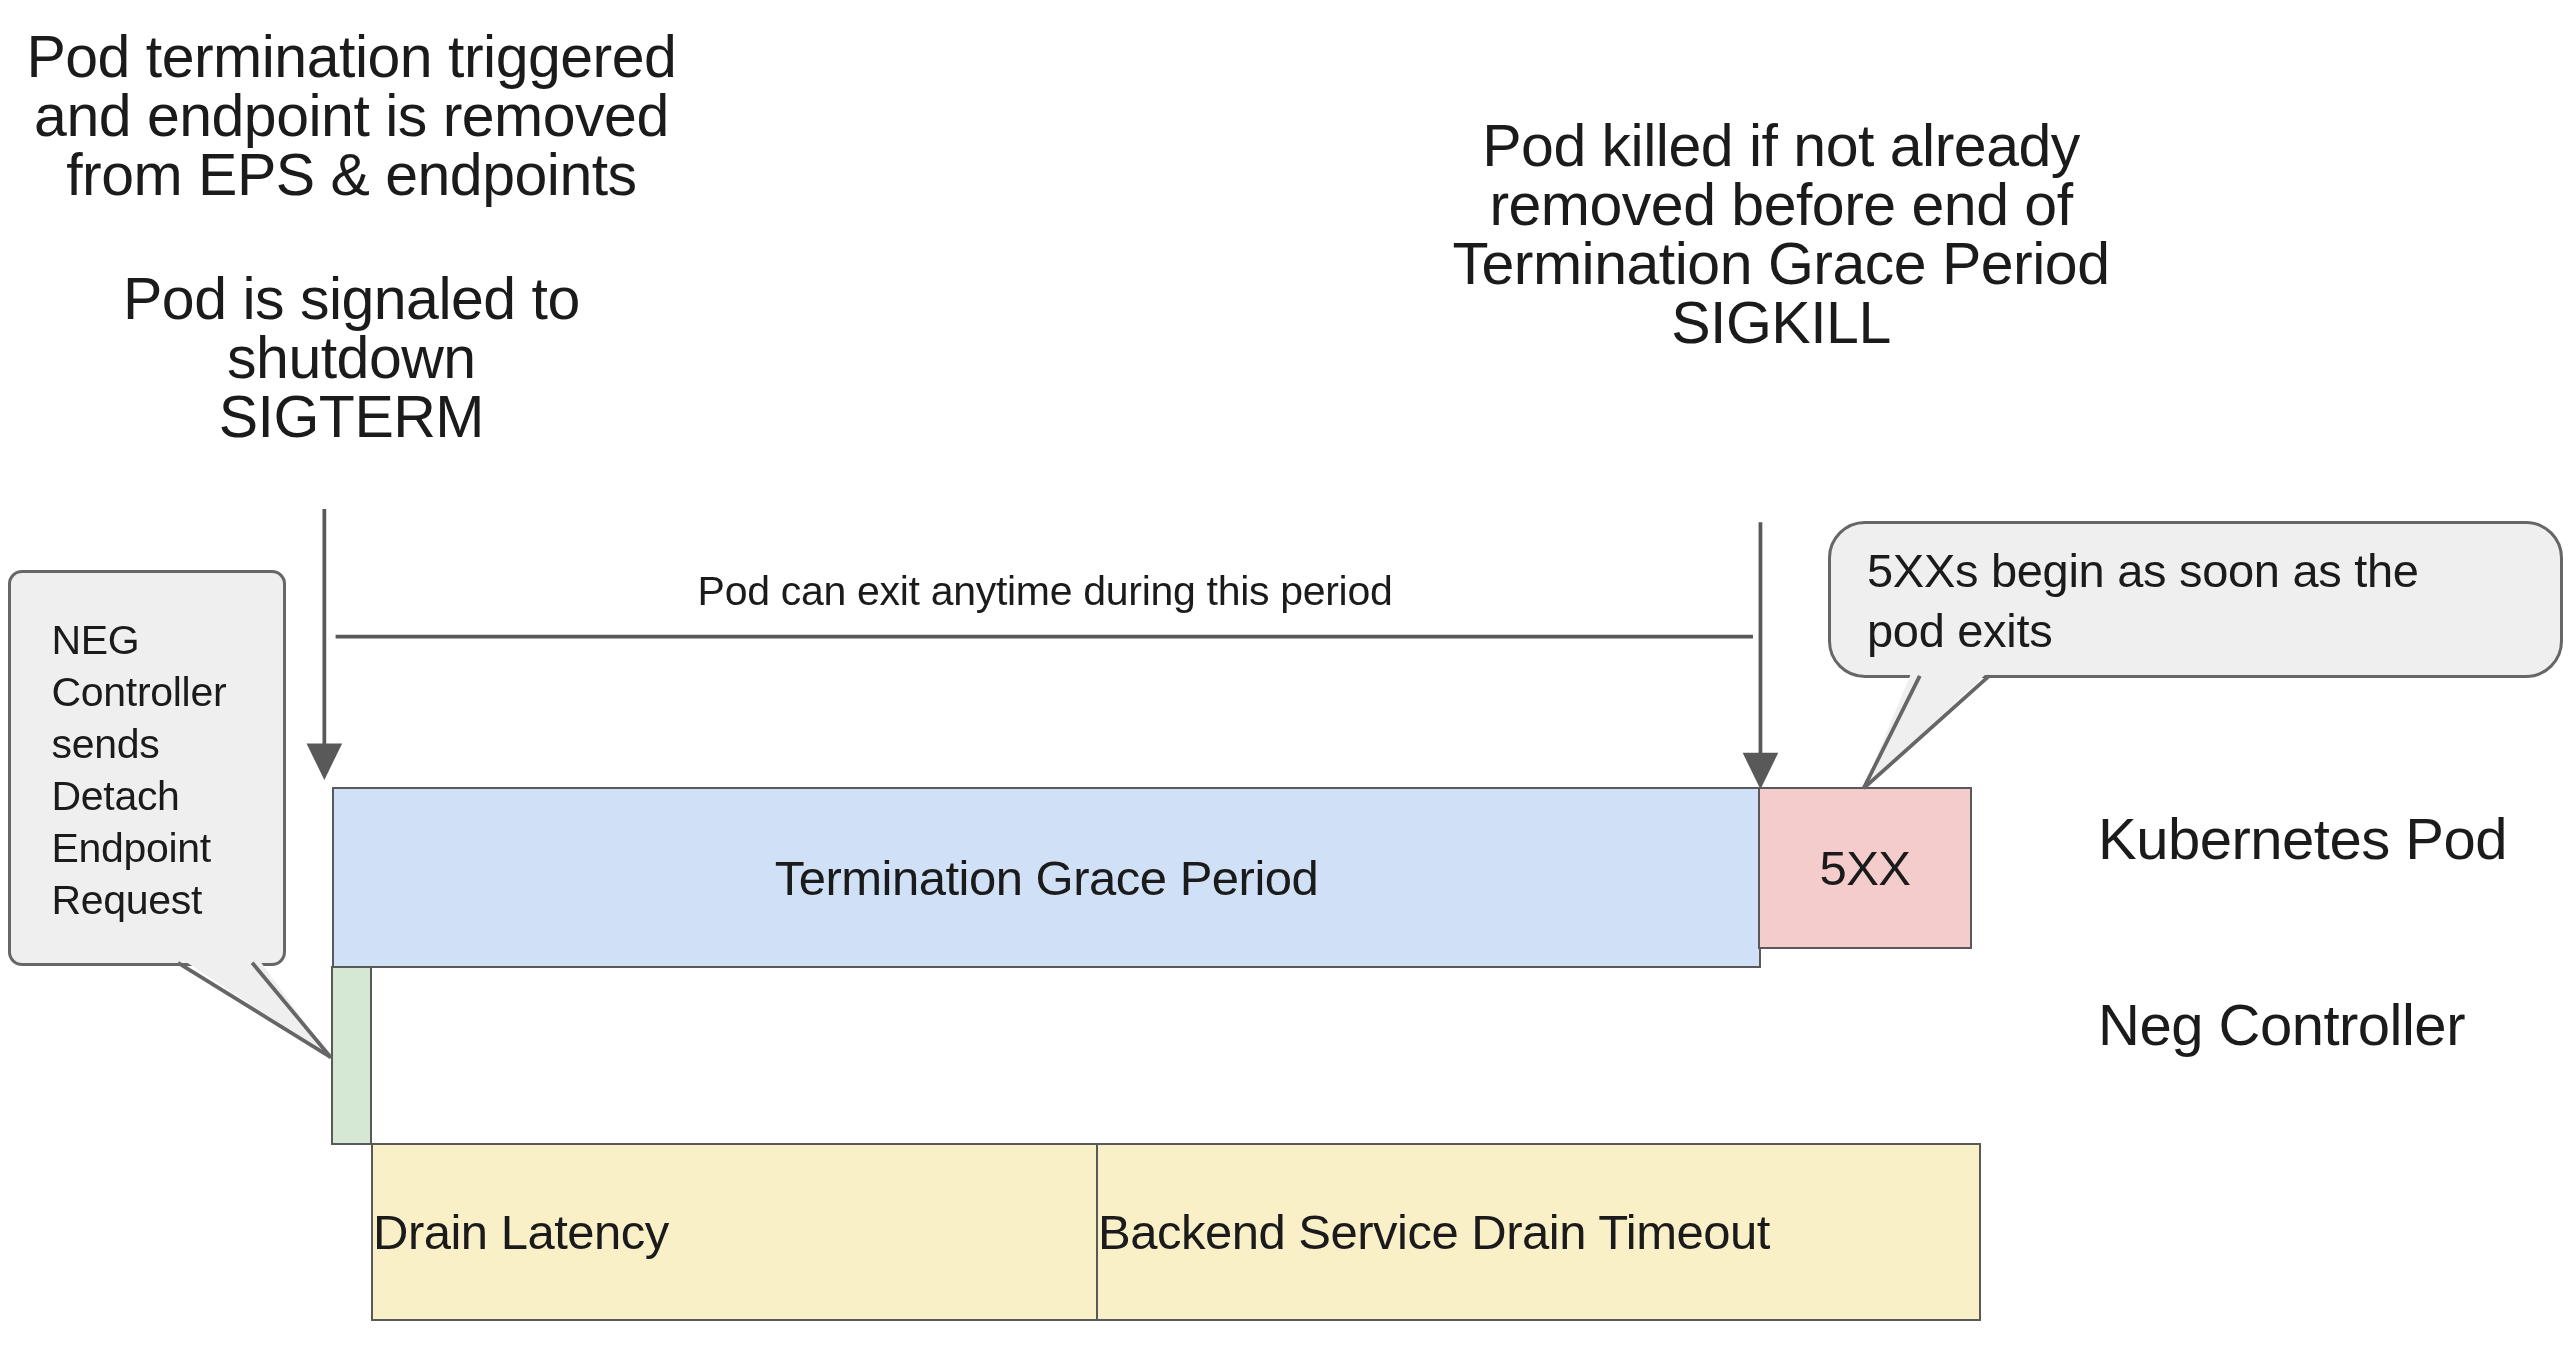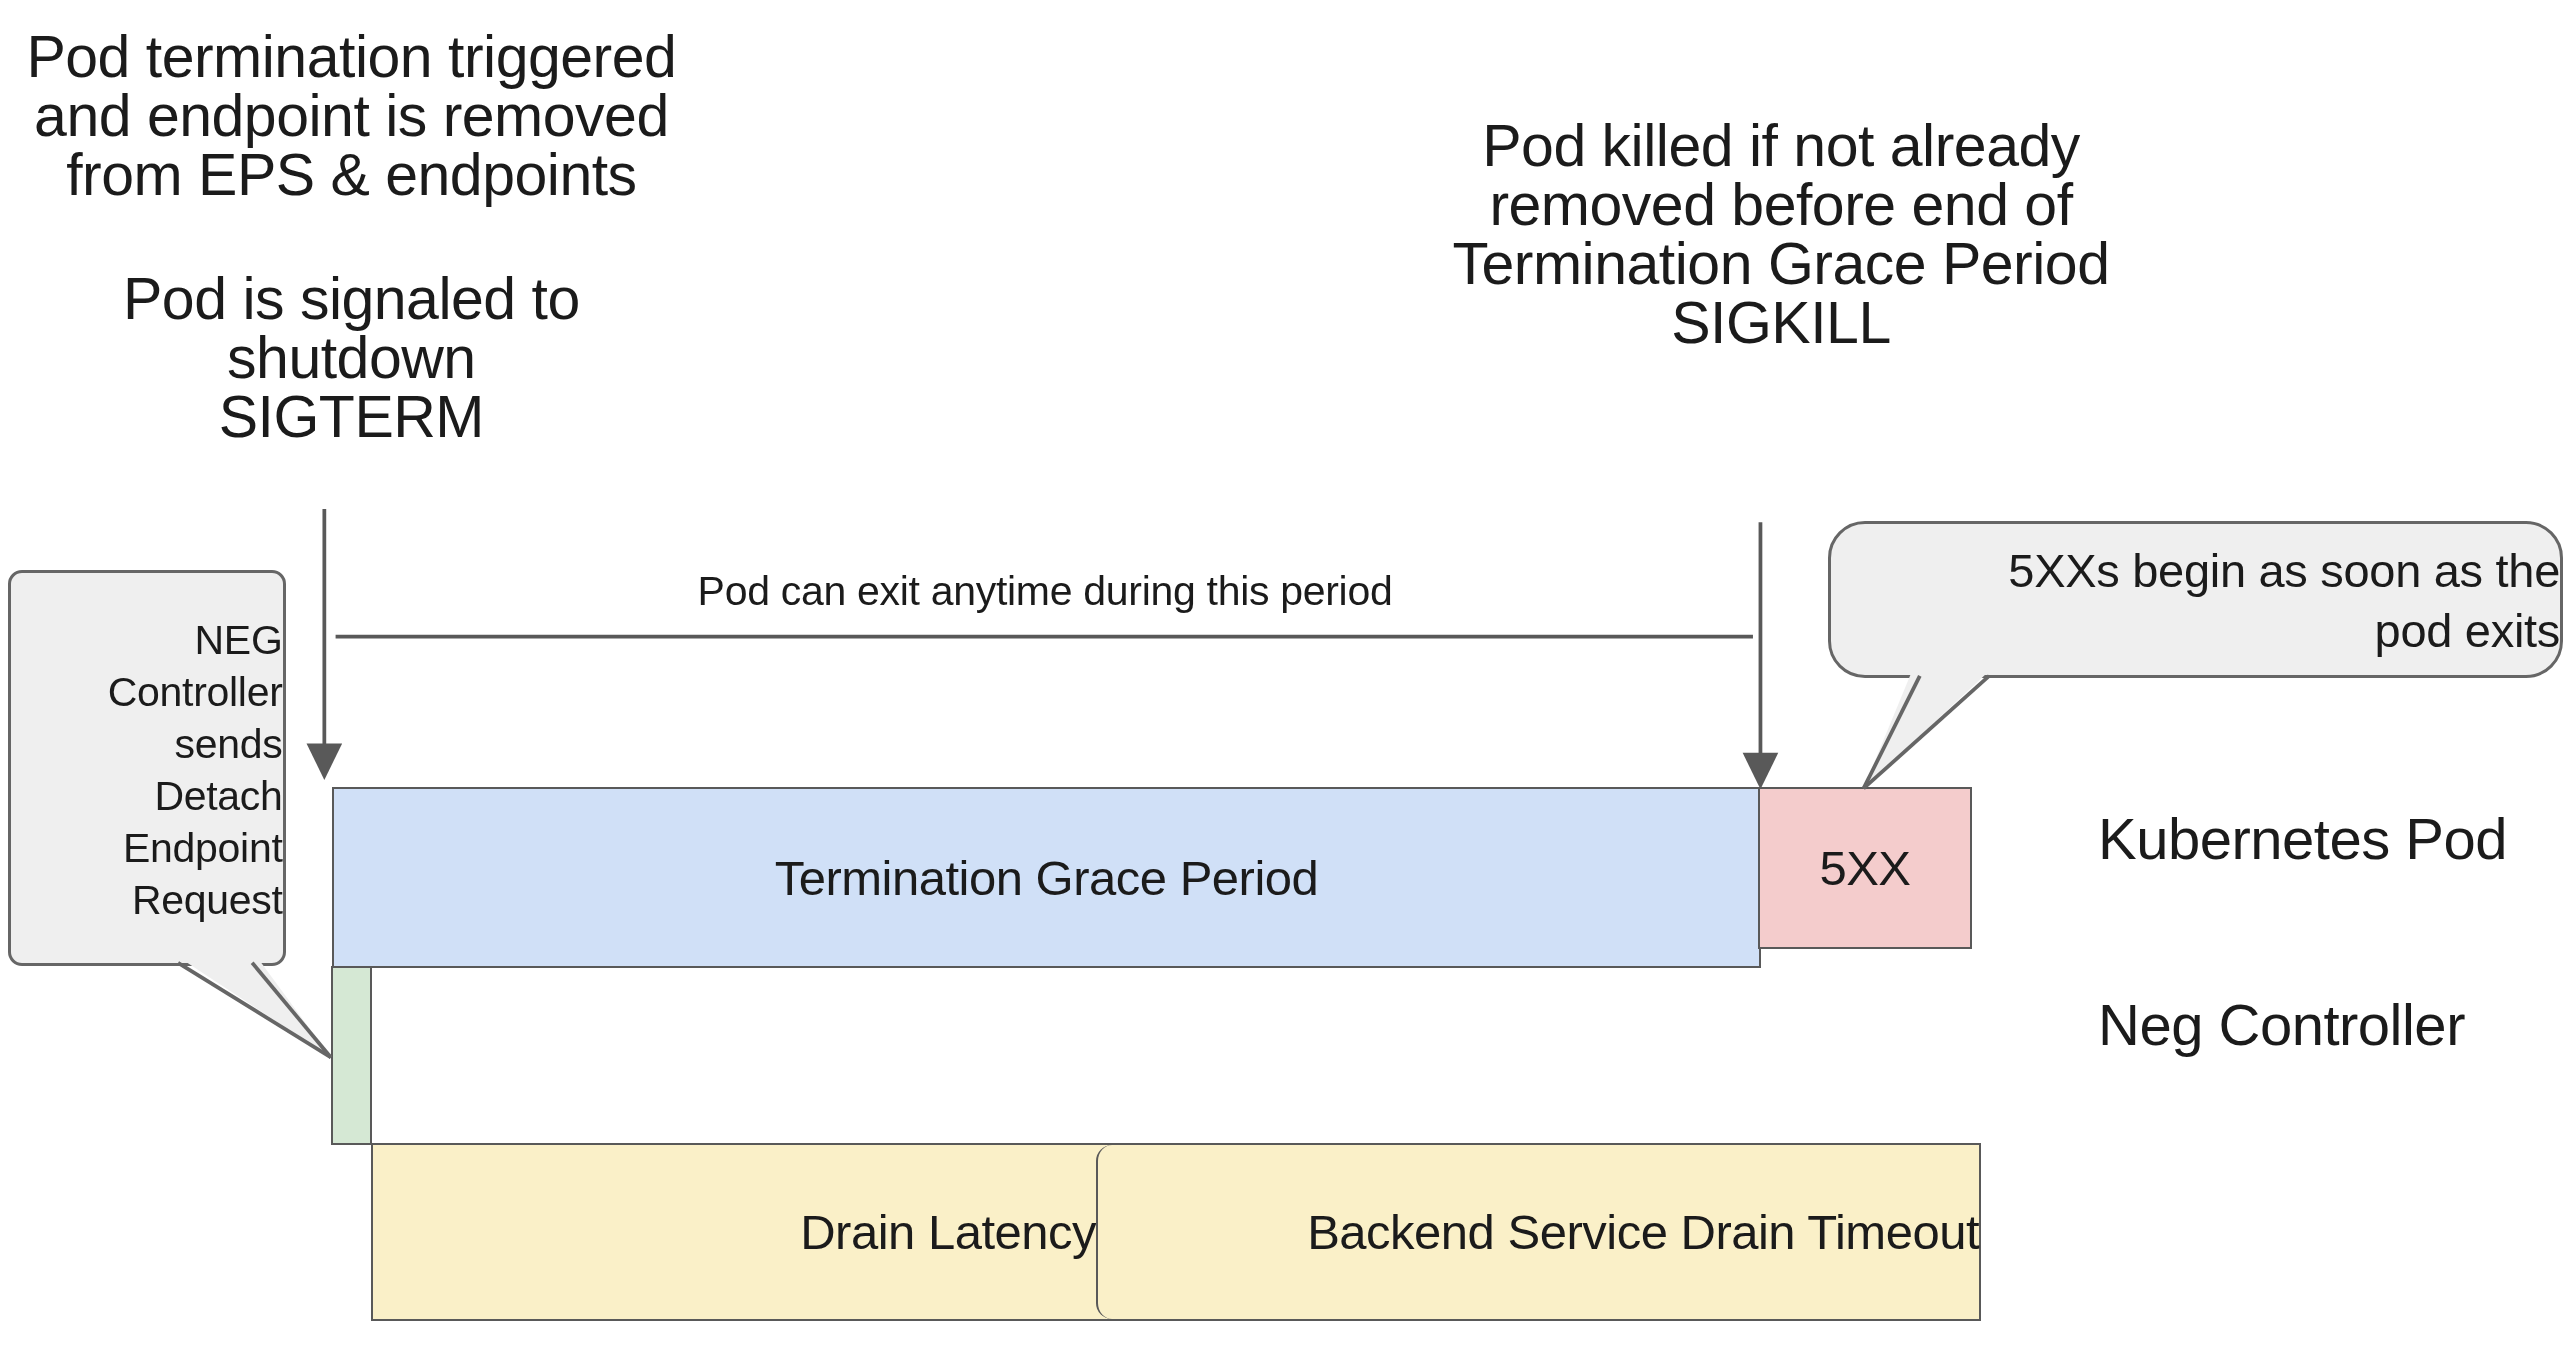--- a/index.html
+++ b/index.html
@@ -1,31 +1,31 @@
 <!DOCTYPE html>
 <html style="font-size:15px"><head>
 <meta charset="utf-8">
 <style>
   html,body{margin:0;padding:0;background:#ffffff;}
   .stage{
     position:relative;width:2576px;height:1350px;background:#ffffff;overflow:hidden;
     font-family:"Liberation Sans",sans-serif;color:#1b1b1b;
   }
   .abs{position:absolute;}
-  .ml{white-space:pre-line;text-align:right;}
+  .ml{white-space:pre-line;}
   .center{text-align:center;}
   .ann{font-size:59px;line-height:59px;letter-spacing:-0.5px;}
   .period-label{font-size:41px;letter-spacing:-0.3px;}
   .bar{box-sizing:border-box;border:2.8px solid #595959;display:flex;align-items:center;justify-content:center;}
   .bar-label{font-size:49px;letter-spacing:-0.5px;}
   .bar-blue{background:#d0e0f7;}
   .bar-pink{background:#f4cccc;}
   .bar-green{background:#d5e8d4;}
   .bar-yellow{background:#faf0c8;padding:0;}
-  .seg{box-sizing:border-box;display:flex;align-items:center;justify-content:flex-end;height:100%;border-radius:16px;}
+  .seg{box-sizing:border-box;display:flex;align-items:center;justify-content:flex-start;height:100%;}
   .seg2{border-left:2.8px solid #595959;flex:1;}
   .bubble{box-sizing:border-box;background:#efefef;border:3.7px solid #666666;}
   .bubble-left{border-radius:14px;}
   .bubble-right{border-radius:37px;}
   .bubble-text-left{font-size:41px;line-height:52px;padding:41px 0 0 41px;letter-spacing:-0.3px;}
   .bubble-text-right{font-size:47px;line-height:60px;padding:17px 0 0 36px;letter-spacing:-0.3px;}
   .rowlab{font-size:58px;line-height:73px;letter-spacing:-0.5px;}
   svg.overlay{left:0;top:0;pointer-events:none;}
 </style>
 </head>

